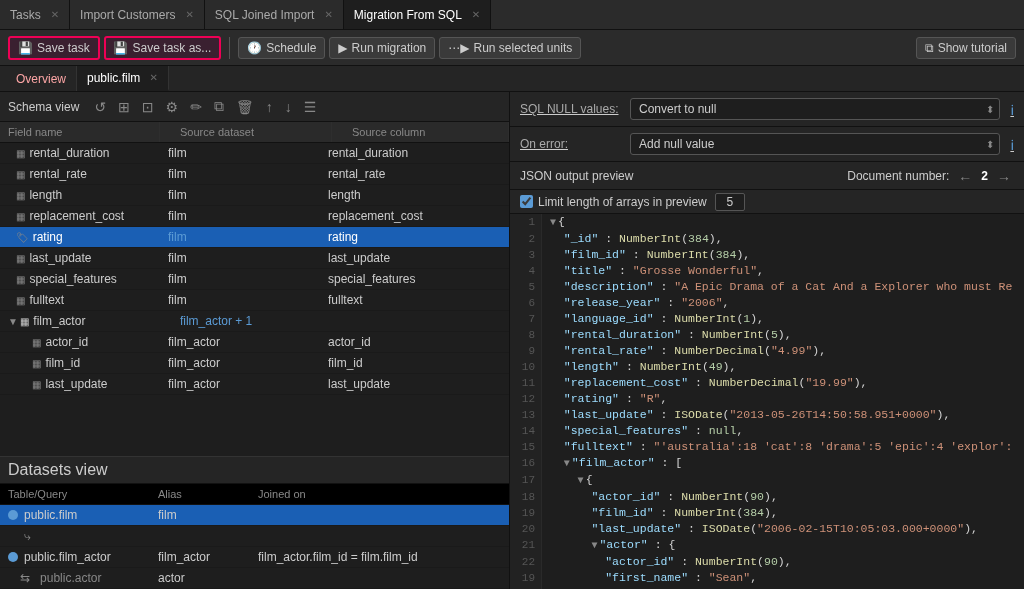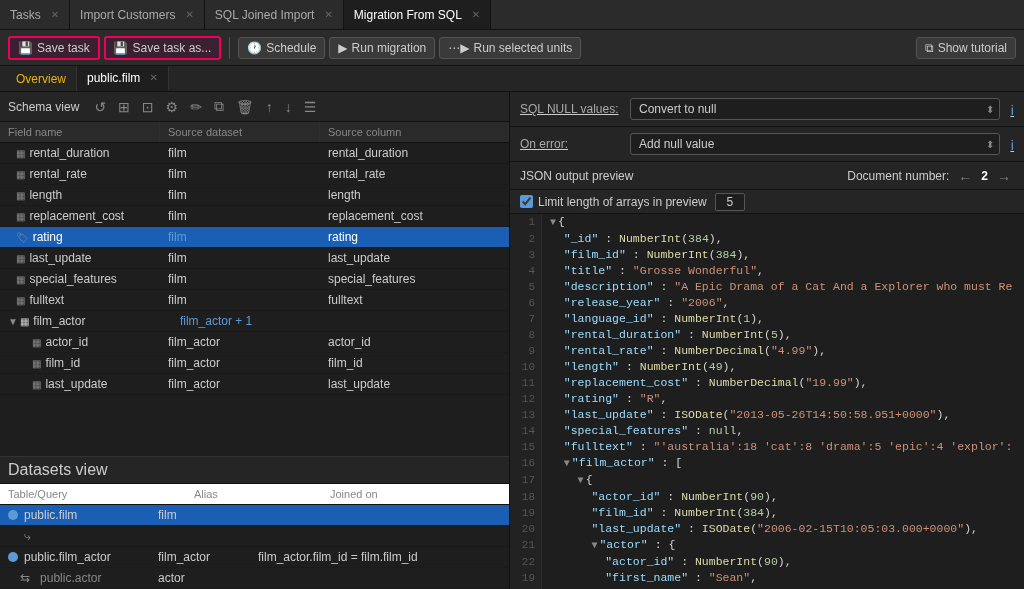--- a/index.html
+++ b/index.html
@@ -21,39 +21,39 @@
     }
     .toolbar-btn {
       display: flex; align-items: center; gap: 4px; padding: 3px 8px; background: #3a3a3a; color: #ccc; border: 1px solid #555; border-radius: 3px; cursor: pointer; font-size: 12px; white-space: nowrap;
     }
     .toolbar-btn.highlighted { border: 2px solid #e05; background: #3a2030; }
     .toolbar-sep { width: 1px; background: #555; height: 22px; margin: 0 4px; }
     .toolbar-right { margin-left: auto; }
 
     
     .sub-tabs { display: flex; background: #252525; border-bottom: 1px solid #111; height: 26px; align-items: stretch; padding-left: 6px; }
-    .sub-tab { display: flex; align-items: center; padding: 0 10px; gap: 5px; cursor: pointer; color: #eab308; font-size: 12px; border-right: 1px solid #333; }
+    .sub-tab { display: flex; align-items: center; padding: 0 10px; gap: 5px; cursor: pointer; color: #fca5a5; font-size: 12px; border-right: 1px solid #333; }
     .sub-tab.active { background: #1e1e1e; color: #fff; border-bottom: 2px solid #1e1e1e; }
 
     
     .main-layout { display: flex; height: calc(589px - 30px - 36px - 26px); }
 
     
     .left-panel { width: 510px; display: flex; flex-direction: column; border-right: 1px solid #111; overflow: hidden; }
 
     
     .schema-header {
       display: flex; align-items: center; padding: 4px 8px; gap: 6px; background: #252525; border-bottom: 1px solid #111; height: 30px;
     }
     .schema-header-label { font-size: 12px; color: #ccc; margin-right: 6px; }
     .icon-btn { cursor: pointer; color: #888; font-size: 14px; padding: 2px 3px; border-radius: 2px; }
 
     
     .field-table { flex: 1; overflow-y: auto; overflow-x: hidden; }
-    .field-table-header { display: flex; background: #2a2a2a; border-bottom: 1px solid #111; }
+    .field-table-header { display: flex; background: #2a2a2a; border-bottom: 1px solid #111; gap: 12px; }
     .field-col { padding: 4px 8px; font-size: 11px; color: #888; border-right: 1px solid #2e2e2e; }
     .field-col.name { width: 160px; }
     .field-col.dataset { width: 160px; }
     .field-col.source { flex: 1; }
 
     .field-row { display: flex; align-items: center; cursor: pointer; border-bottom: 1px solid #1a1a1a; }
     .field-row.selected { background: #1a5fb4; color: #fff; }
     .field-row.selected .field-cell { color: #fff; }
     .field-cell { padding: 3px 8px; font-size: 12px; color: #ccc; overflow: hidden; text-overflow: ellipsis; white-space: nowrap; }
     .field-cell.name { width: 160px; display: flex; align-items: center; gap: 4px; }
@@ -64,21 +64,21 @@
 
     .tree-indent { padding-left: 16px; }
     .tree-indent2 { padding-left: 32px; }
     .tree-expand { color: #888; font-size: 10px; margin-right: 2px; cursor: pointer; }
 
     .group-row { display: flex; align-items: center; padding: 3px 8px; border-bottom: 1px solid #1a1a1a; cursor: pointer; }
 
     
     .datasets-section { border-top: 1px solid #333; }
     .datasets-header { padding: 4px 8px; background: #252525; border-bottom: 1px solid #111; color: #ccc; font-size: 16px; }
-    .datasets-table-header { display: flex; background: #ffffff; border-bottom: 1px solid #111; gap: 36px; }
+    .datasets-table-header { display: flex; background: #000000; border-bottom: 1px solid #111; }
     .ds-col { padding: 4px 8px; font-size: 11px; color: #888; }
     .ds-col.table { width: 150px; }
     .ds-col.alias { width: 100px; }
     .ds-col.joined { flex: 1; }
     .ds-row { display: flex; align-items: center; padding: 3px 8px; border-bottom: 1px solid #1a1a1a; cursor: pointer; }
     .ds-row.selected { background: #1a5fb4; }
     .ds-cell { font-size: 12px; color: #ccc; overflow: hidden; text-overflow: ellipsis; white-space: nowrap; }
     .ds-cell.table { width: 150px; display: flex; align-items: center; gap: 6px; }
     .ds-cell.alias { width: 100px; }
     .ds-cell.joined { flex: 1; }

